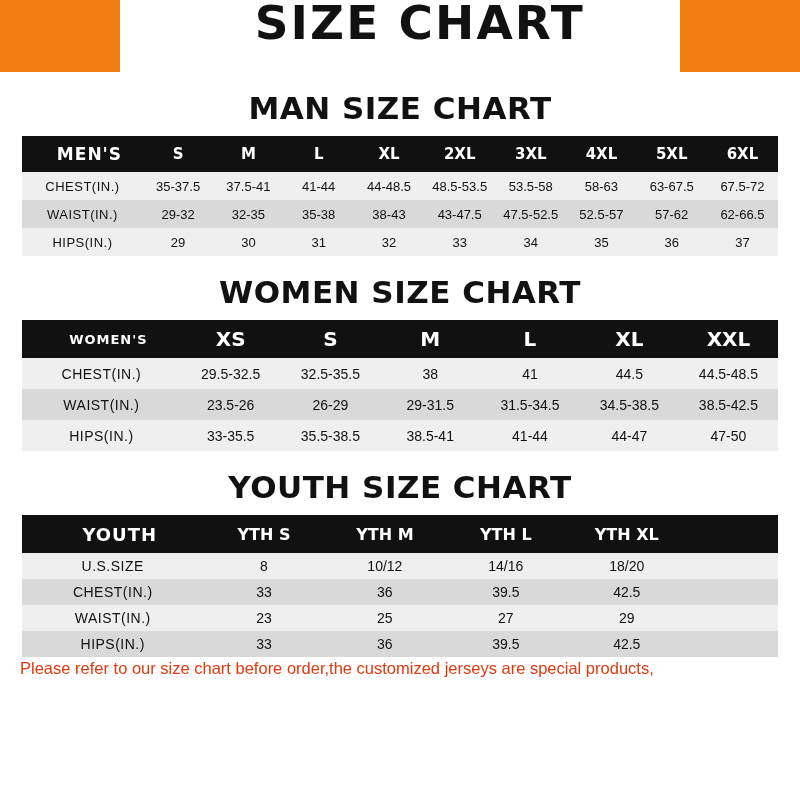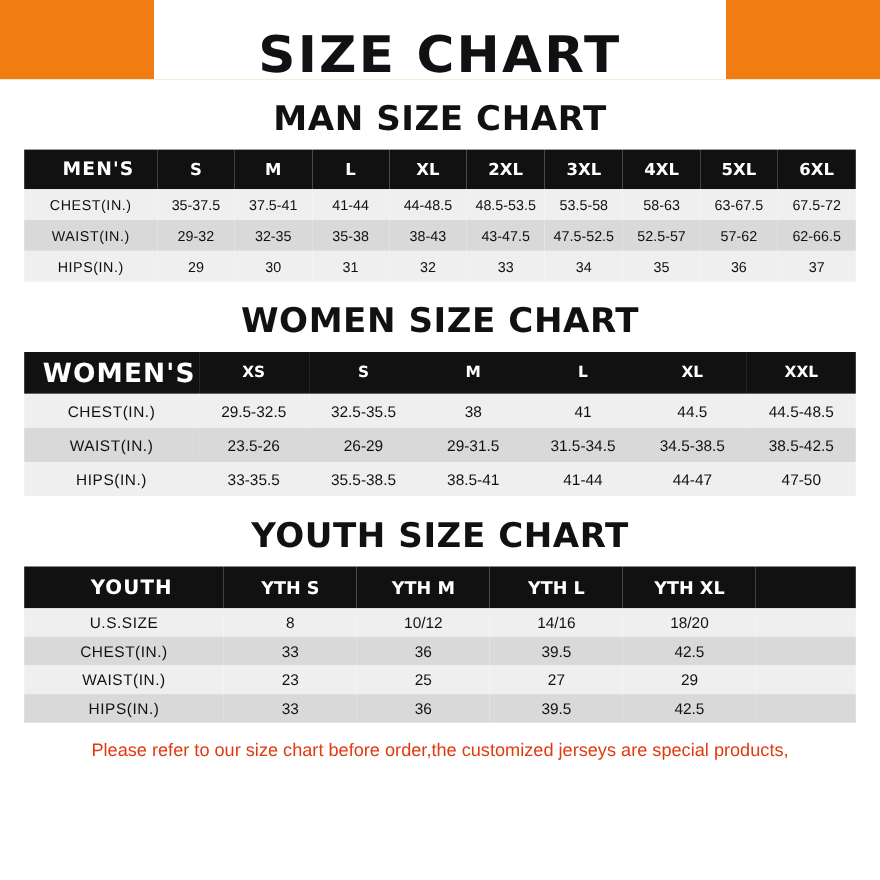--- a/index.html
+++ b/index.html
@@ -27,22 +27,23 @@
     background: #f07c12;
     display: flex;
     align-items: center;
     justify-content: center;
   }
   .banner-inner {
     background: #ffffff;
     width: 520px;
     height: 72px;
     display: flex;
-    align-items: flex-end;
+    align-items: flex-start;
     justify-content: center;
+    padding-left: 40px;
   }
   .banner-title {
     font-family: "DejaVu Sans", sans-serif;
     font-weight: bold;
     font-size: 46px;
     letter-spacing: 2px;
     color: #111111;
     line-height: 1;
     transform: scaleX(1.02);
   }
@@ -92,36 +93,36 @@
     color: #111111;
   }
   .data-row td.first {
     font-size: 13px;
     letter-spacing: 0.5px;
   }
   .row-light td { background: #efefef; }
   .row-dark td { background: #d9d9d9; }
 
   
-  .women .hdr-row th { height: 38px; font-size: 14px; }
-  .women .hdr-row th.first { font-size: 24px; }
+  .women .hdr-row th { height: 38px; font-size: 20px; }
+  .women .hdr-row th.first { font-size: 13px; }
   .women .data-row td { height: 31px; font-size: 14px; }
 
   .youth .hdr-row th { height: 38px; font-size: 16px; }
   .youth .hdr-row th.first { font-size: 18px; }
   .youth .data-row td { height: 26px; font-size: 14px; }
 
   
   .footer-note {
-    margin-top: 14px;
-    padding: 0 36px;
+    margin-top: 0;
+    padding: 0 20px;
     color: #e03a10;
     font-size: 16.5px;
     line-height: 1.45;
-    text-align: center;
+    text-align: left;
     font-family: "Liberation Sans", sans-serif;
   }
   .footer-note div { white-space: nowrap; }
 </style>
 </head>
 <body>
 
 <div class="page">
 
   <div class="banner">

